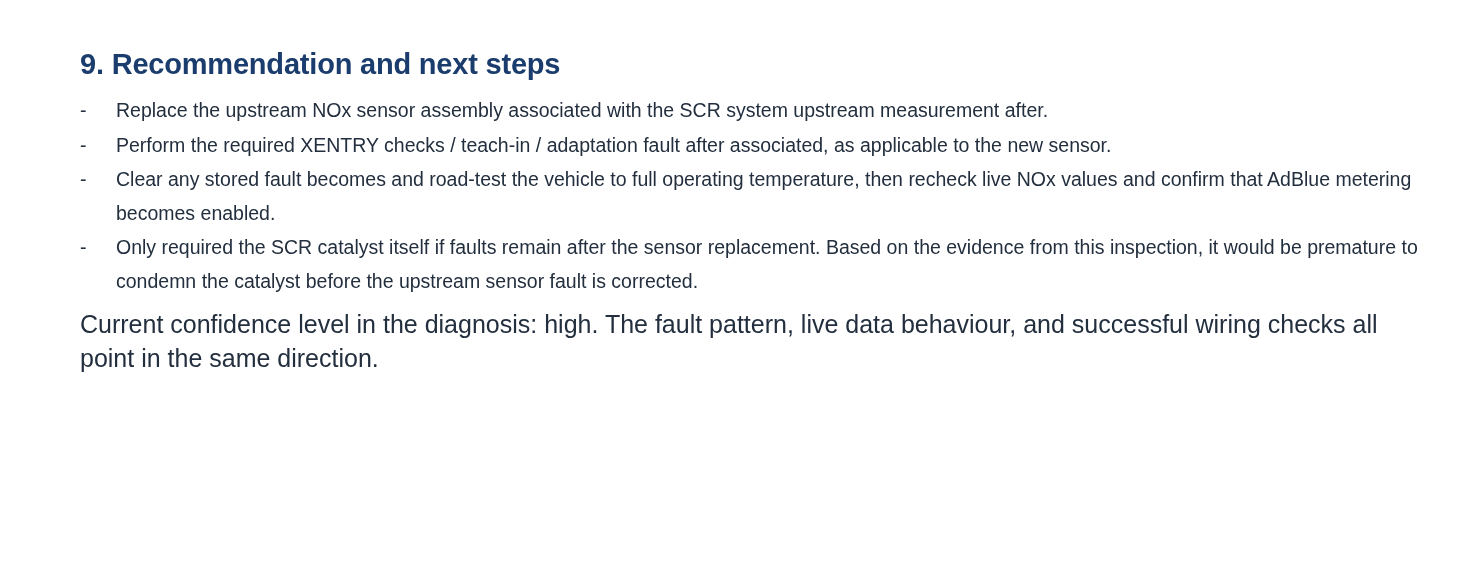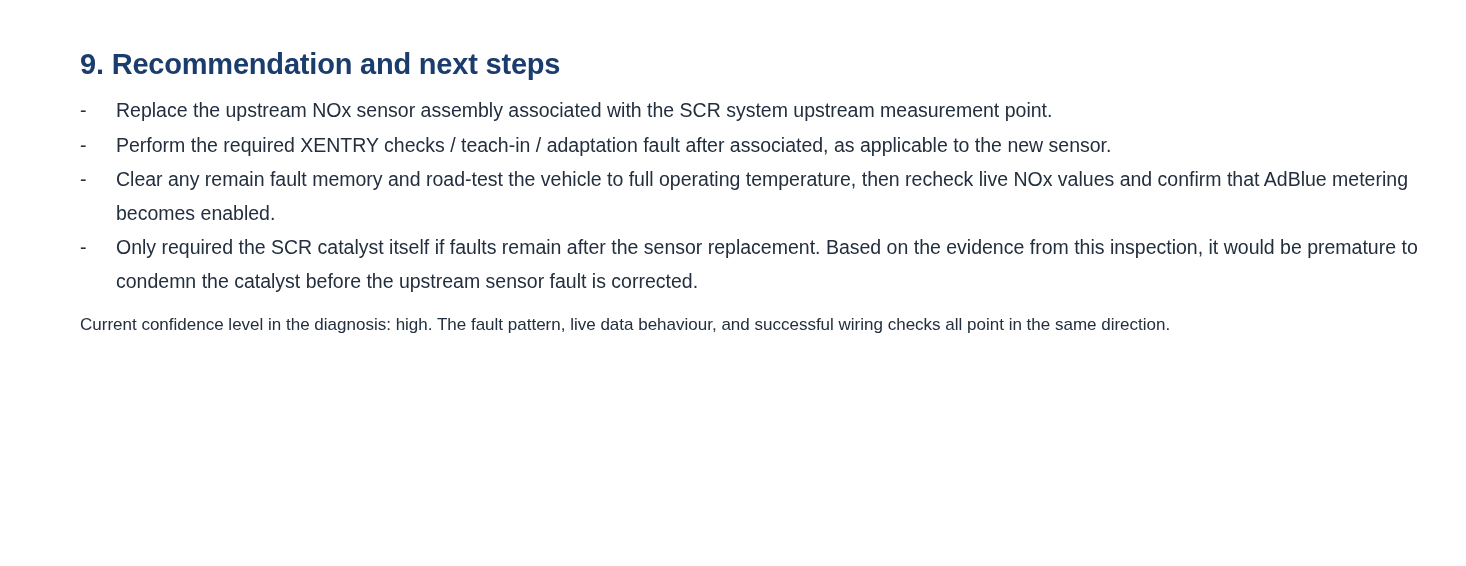--- a/index.html
+++ b/index.html
@@ -55,49 +55,49 @@
     color: #232f3e;
     text-align: left;
   }
   .bullet-text {
     display: block;
   }
   .b {
     font-weight: normal;
   }
   .closing-paragraph {
-    font-size: 17px;
+    font-size: 25px;
     line-height: 33.5px;
     color: #232f3e;
     margin: 10px 0 0 0;
     max-width: 1342px;
   }
 </style>
 </head>
 <body>
 
 <div class="page">
 
   <h1 class="section-title">9. Recommendation and next steps</h1>
 
   <ul class="bullet-list">
 
     <li class="bullet-item">
       <span class="bullet-marker">-</span>
-      <span class="bullet-text"><span class="b">Replace the upstream NOx sensor assembly</span><span> associated with the SCR system upstream measurement point.</span></span>
+      <span class="bullet-text"><span class="b">Replace the upstream NOx sensor assembly</span><span> associated with the SCR system upstream measurement after.</span></span>
     </li>
 
     <li class="bullet-item">
       <span class="bullet-marker">-</span>
       <span class="bullet-text"><span class="b">Perform the required XENTRY checks</span><span> / </span><span class="b">teach-in</span><span> / </span><span class="b">adaptation fault</span><span> after associated, as applicable to the new sensor.</span></span>
     </li>
 
     <li class="bullet-item">
       <span class="bullet-marker">-</span>
-      <span class="bullet-text"><span class="b">Clear any remain fault memory and road-test the vehicle</span><span> to full operating temperature, then recheck live NOx values and confirm that AdBlue metering becomes enabled.</span></span>
+      <span class="bullet-text"><span class="b">Clear any stored fault becomes and road-test the vehicle</span><span> to full operating temperature, then recheck live NOx values and confirm that AdBlue metering becomes enabled.</span></span>
     </li>
 
     <li class="bullet-item">
       <span class="bullet-marker">-</span>
       <span class="bullet-text"><span class="b">Only required the SCR catalyst itself if faults remain after the sensor replacement</span><span>. Based on the evidence from this inspection, it would be premature to condemn the catalyst before the upstream sensor fault is corrected.</span></span>
     </li>
 
   </ul>
 
   <p class="closing-paragraph"><span>Current confidence level in the diagnosis: </span><span class="b">high</span><span>. The fault pattern, live data behaviour, and successful wiring checks all point in the same direction.</span></p>

